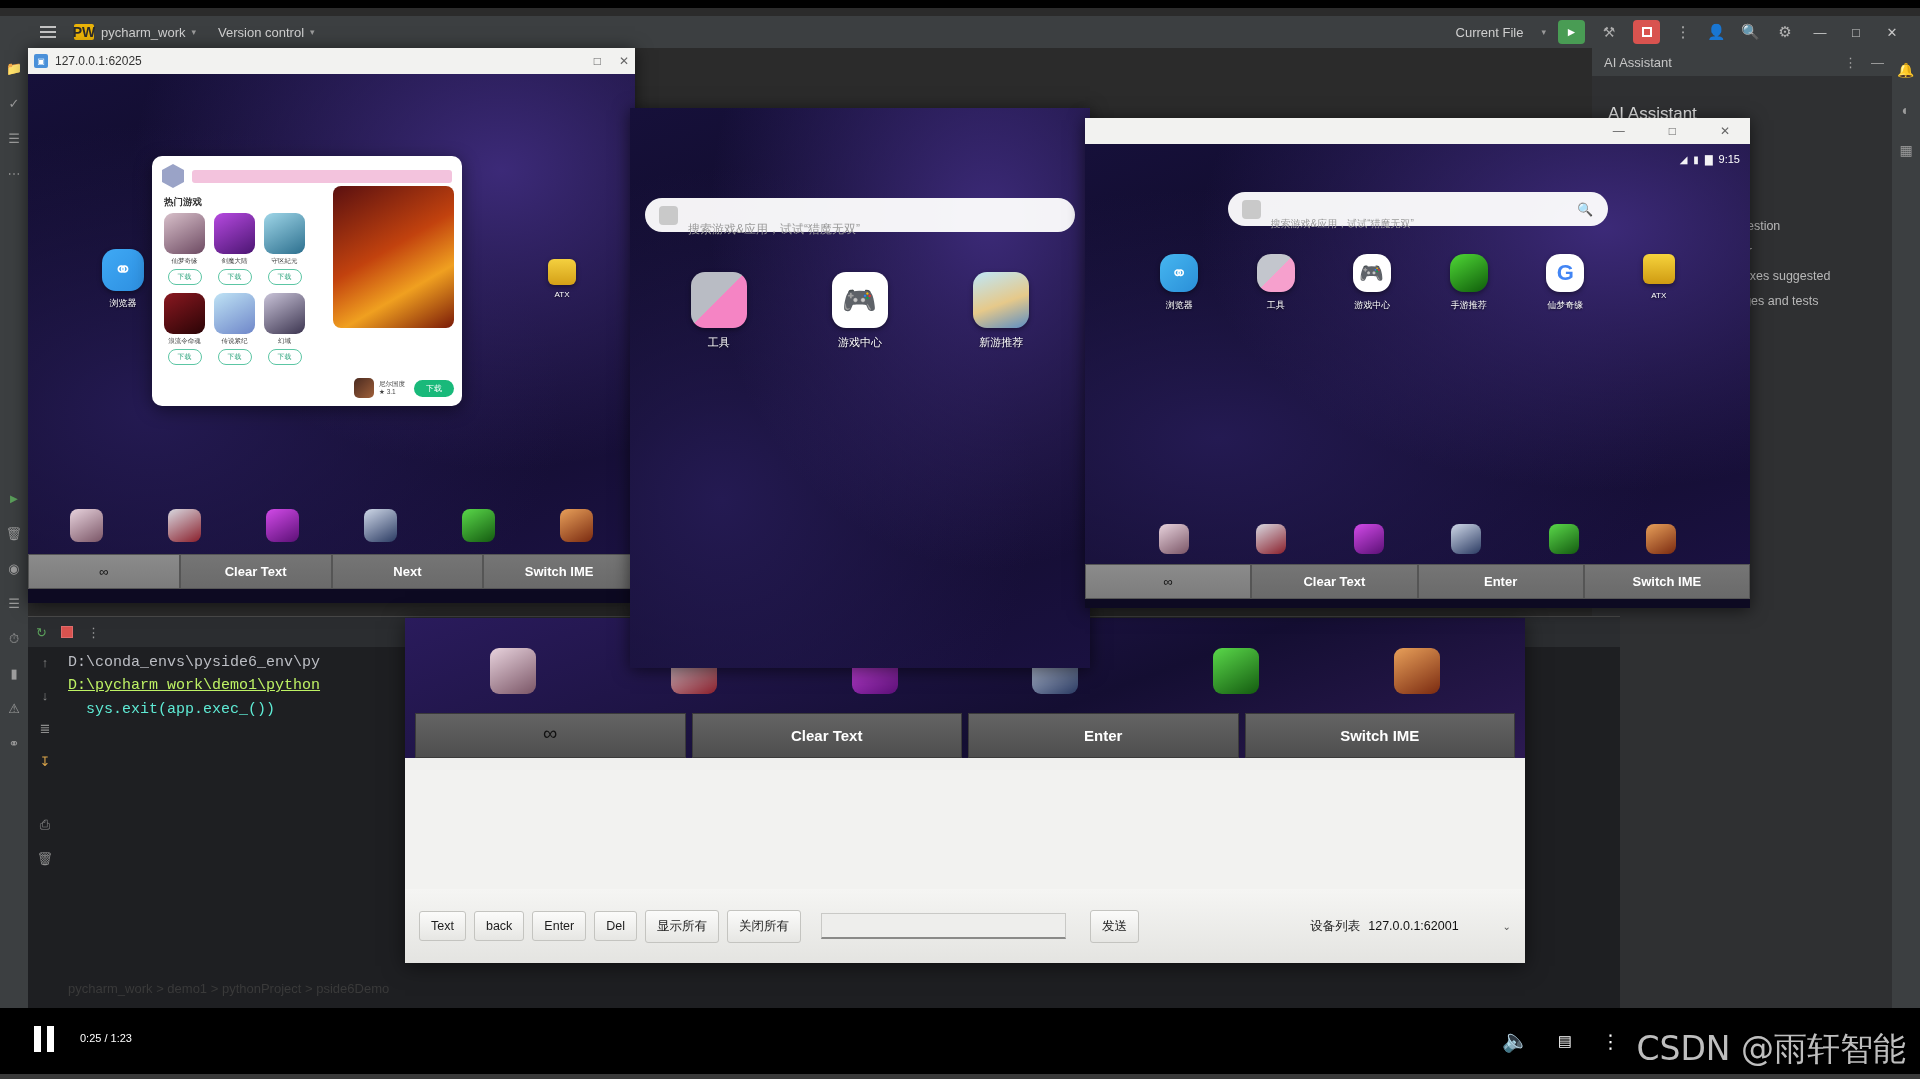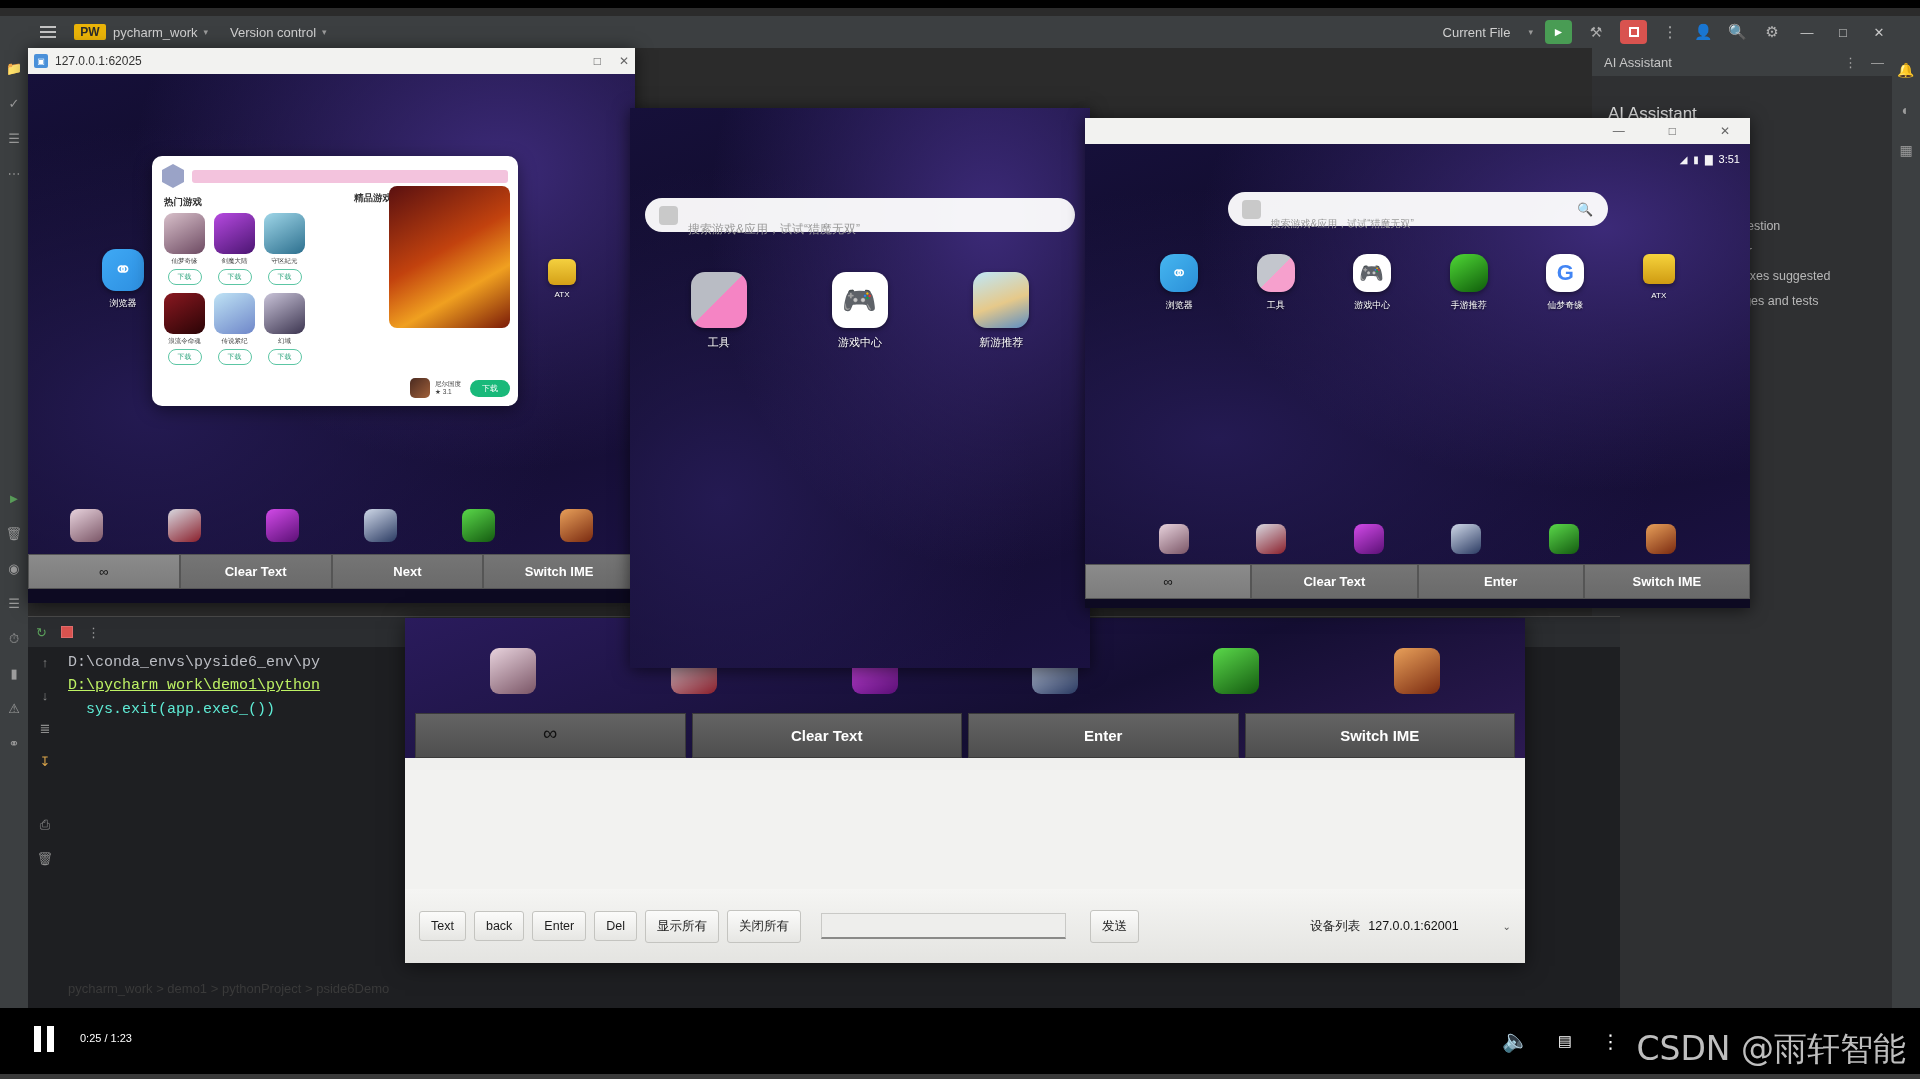--- a/index.html
+++ b/index.html
@@ -16,25 +16,25 @@
   }
 
   
   .ide-topbar {
     position:absolute; left:0; top:8px; width:1920px; height:32px;
     background:#3c3f41; display:flex; align-items:center; color:#bbb; font-size:13px;
   }
   .hamburger { width:16px; height:12px; margin-left:40px; position:relative; }
   .hamburger i { position:absolute; left:0; width:16px; height:2px; background:#c3c3c3; }
   .hamburger i:nth-child(1){top:0}.hamburger i:nth-child(2){top:5px}.hamburger i:nth-child(3){top:10px}
-  .proj-badge { margin-left:18px; width:32px; height:16px; background:#eab308; color:#2b2b2b;
-    font-size:12px; font-weight:bold; display:flex; align-items:center; justify-content:center; border-radius:2px;}
+  .proj-badge { margin-left:18px; width:20px; height:16px; background:#eab308; color:#2b2b2b;
+    font-size:14px; font-weight:bold; display:flex; align-items:center; justify-content:center; border-radius:2px;}
   .topbar-text { margin-left:7px; font-size:13px; color:#cfcfcf; }
   .chev { margin-left:6px; font-size:9px; color:#9a9a9a; }
-  .topbar-right { margin-left:auto; display:flex; align-items:center; gap:12px; padding-right:29px; }
+  .topbar-right { margin-left:auto; display:flex; align-items:center; gap:12px; padding-right:16px; }
   .run-cfg { color:#cfcfcf; font-size:13px; }
   .btn-run { width:27px;height:24px;background:#499c54;border-radius:4px;display:flex;align-items:center;justify-content:center;color:#fff;font-size:12px;}
   .btn-debug { width:24px;height:24px;display:flex;align-items:center;justify-content:center;color:#aeaeae;font-size:14px;}
   .btn-stop { width:27px;height:24px;background:#d9534f;border-radius:4px;display:flex;align-items:center;justify-content:center;}
   .btn-stop .sq { width:10px;height:10px;border:2px solid #fff; }
   .icon-sm { color:#b4b4b4; font-size:15px; width:22px; text-align:center; }
   .win-ctl { color:#c8c8c8; font-size:13px; width:24px; text-align:center; }
 
   
   .ide-leftgutter {
@@ -291,21 +291,21 @@
         <div style="position:absolute;left:74px;top:175px;display:flex;flex-direction:column;align-items:center;gap:6px;">
           <div class="appicon" style="width:42px;height:42px;background:linear-gradient(135deg,#3fa9f5,#2d8fe0);display:flex;align-items:center;justify-content:center;color:#fff;font-size:22px;">⚭</div>
           <div class="applabel" style="font-size:9px">浏览器</div>
         </div>
 
         <div style="position:absolute;left:520px;top:185px;display:flex;flex-direction:column;align-items:center;gap:5px;">
           <div class="appicon" style="width:28px;height:26px;border-radius:6px;background:linear-gradient(180deg,#f4d03f,#d4a017);"></div>
           <div class="applabel" style="font-size:8px">ATX</div>
         </div>
 
-        <div class="store-pop" style="left:124px; top:82px; width:366px; height:250px;">
+        <div class="store-pop" style="left:124px; top:82px; width:310px; height:250px;">
           <div class="store-head">
             <span class="store-avatar"></span>
             <span style="flex:1;height:13px;background:#f3c3dd;border-radius:3px;"></span>
           </div>
           <div class="store-sec">热门游戏</div>
           <div class="store-row">
             <div class="store-card">
               <span class="store-thumb" style="background:linear-gradient(150deg,#d8c0ca,#6d4a62);"></span>
               <span class="store-name">仙梦奇缘</span>
               <span class="store-dl">下载</span>
@@ -398,21 +398,21 @@
           <span>—</span>
           <span>□</span>
           <span>✕</span>
         </span>
       </div>
       <div class="dev-screen" style="height:420px;">
         <div class="statusbar" style="margin-top:6px;">
           <span class="sb-ico">◢</span>
           <span class="sb-ico">▮</span>
           <span class="sb-ico">▇</span>
-          <span>3:51</span>
+          <span>9:15</span>
         </div>
         <div class="search-pill" style="width:380px;margin-top:24px;">
           <span class="nox"></span>
           <span class="ph" style="font-size:10px">搜索游戏&amp;应用，试试“猎魔无双”</span>
           <span class="mag">🔍</span>
         </div>
         <div class="appgrid" style="margin-top:28px;padding:0 46px;">
           <div class="appitem">
             <span class="appicon" style="width:38px;height:38px;background:linear-gradient(135deg,#46b6f0,#2a8fd8);display:flex;align-items:center;justify-content:center;color:#fff;font-size:20px;">⚭</span>
             <span class="applabel" style="font-size:9px">浏览器</span>

